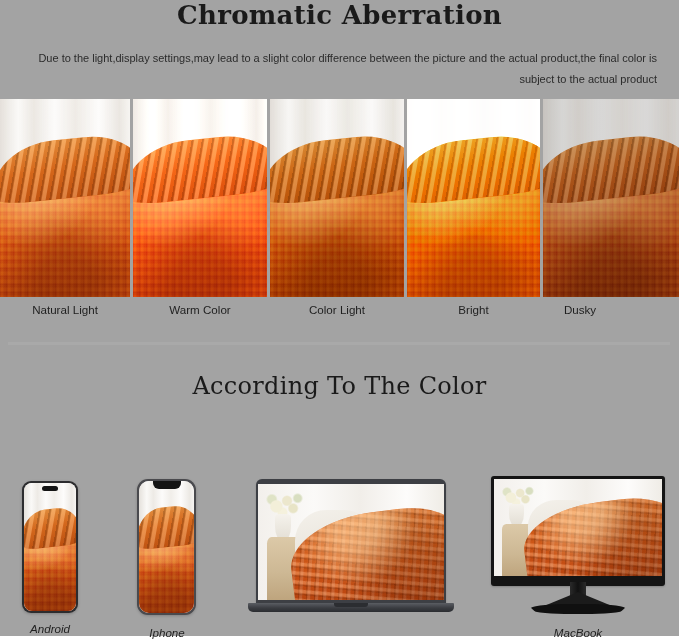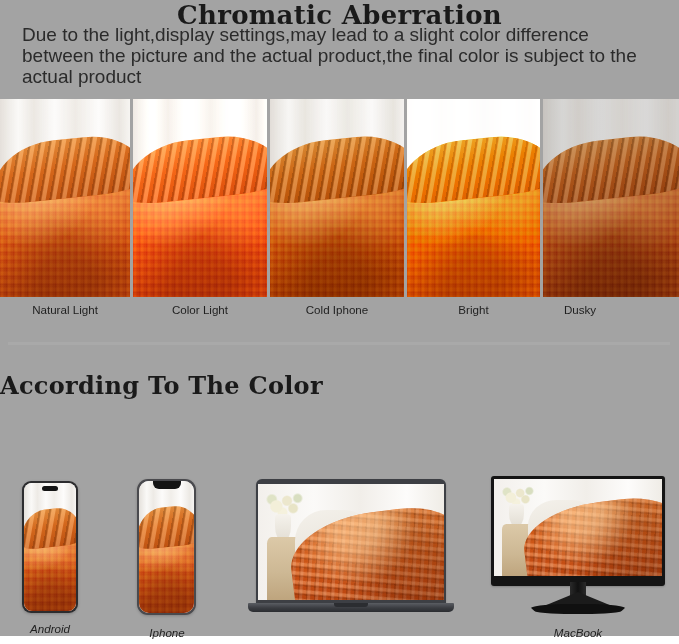--- a/index.html
+++ b/index.html
@@ -18,23 +18,23 @@
     position: absolute; left: 0; top: 0; width: 679px;
     text-align: center;
     font-family: "DejaVu Serif", "Liberation Serif", serif;
     font-weight: 700;
     font-size: 26px;
     letter-spacing: .3px;
     color: #1a1a1a;
     line-height: 30px;
   }
   .sec1-sub {
-    position: absolute; left: 22px; top: 24px; width: 635px;
-    text-align: left;
-    font-size: 19px;
+    position: absolute; left: 22px; top: 48px; width: 635px;
+    text-align: right;
+    font-size: 11px;
     line-height: 21px;
     color: #2b2b2b;
   }
 
   
   .strip { position: absolute; left: 0; top: 99px; width: 679px; height: 198px; }
   .panel {
     position: absolute; top: 0; height: 198px; overflow: hidden;
     background: #f6f3f0;
   }
@@ -114,23 +114,23 @@
 
   
   .divider {
     position: absolute; left: 8px; top: 342px; width: 662px; height: 3px;
     background: #a9a9a9;
   }
 
   
   .sec2-title {
     position: absolute; left: 0; top: 372px; width: 679px;
-    text-align: left;
+    text-align: center;
     font-family: "DejaVu Serif", "Liberation Serif", serif;
-    font-weight: 700;
+    font-weight: 400;
     font-size: 24px;
     letter-spacing: .3px;
     color: #1a1a1a;
     line-height: 28px;
   }
   .sec2-sub {
     position: absolute; left: 38px; top: 412px; width: 603px;
     text-align: center;
     font-size: 13.4px;
     line-height: 21px;
@@ -331,22 +331,22 @@
         <div class="chair"></div>
         <div class="blanket"></div>
         <div class="drape"></div>
       </div>
     </div>
 
   </div>
 
   <div class="strip-labels">
     <div class="strip-label sl0">Natural Light</div>
-    <div class="strip-label sl1">Color Light</div>
-    <div class="strip-label sl2">Cold Iphone</div>
+    <div class="strip-label sl1">Warm Color</div>
+    <div class="strip-label sl2">Color Light</div>
     <div class="strip-label sl3">Bright</div>
     <div class="strip-label sl4">Dusky</div>
   </div>
 
   <div class="divider"></div>
 
   <h2 class="sec2-title">According To The Color</h2>
 
   <div class="devices">
 

